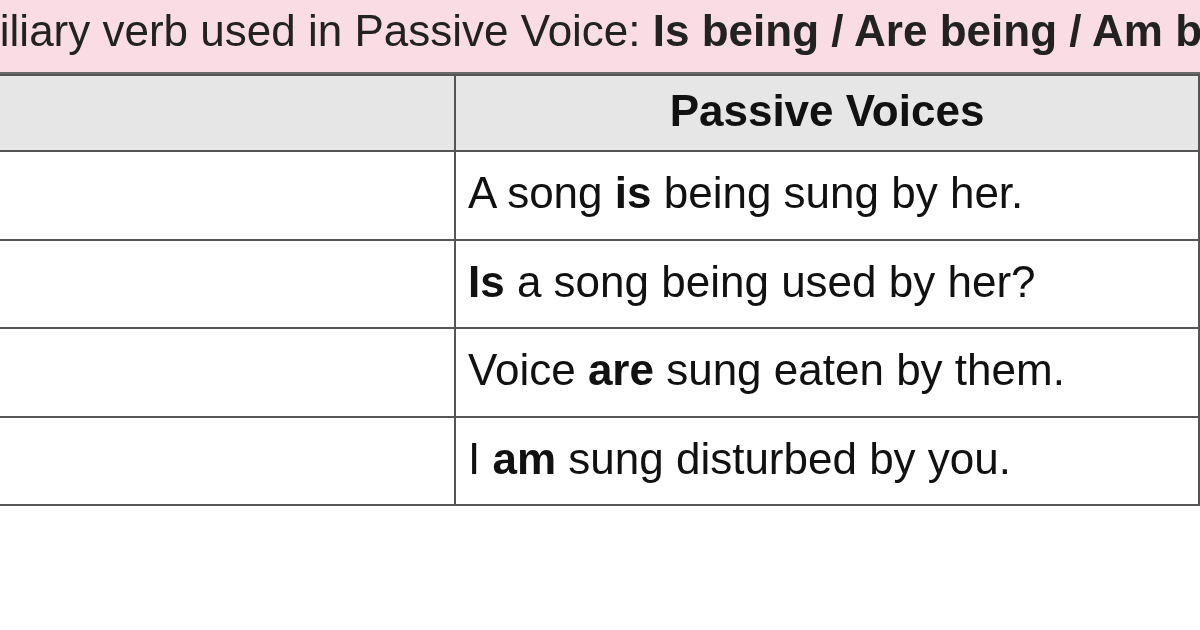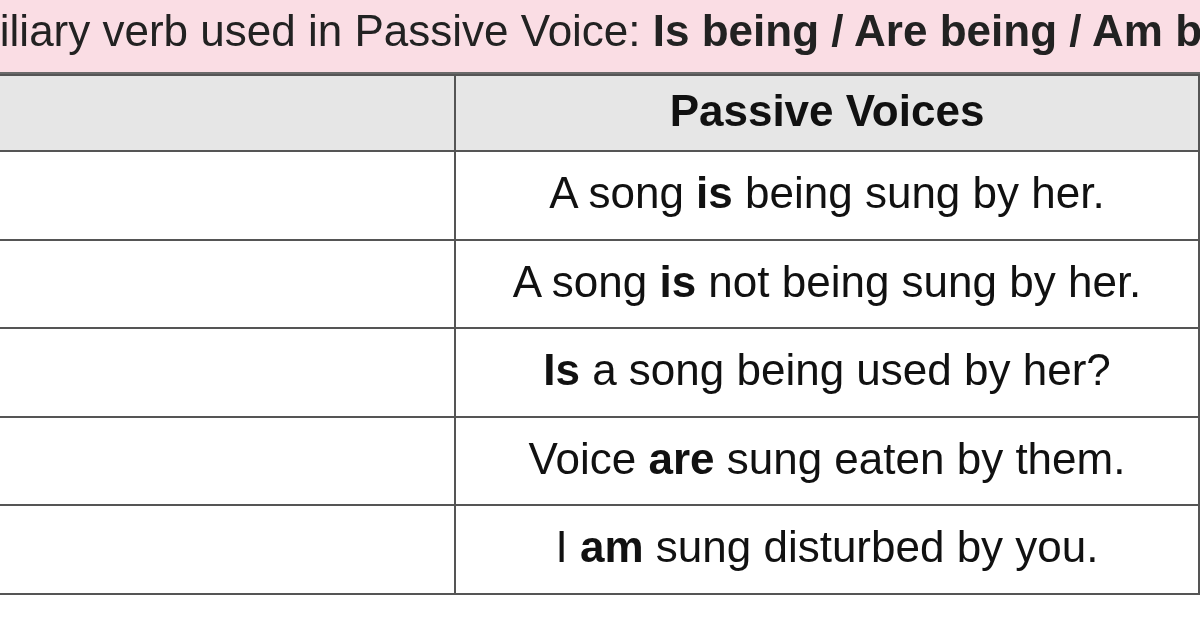--- a/index.html
+++ b/index.html
@@ -44,21 +44,20 @@
     width: 430px;
     border-left: none;
   }
   table.voice td {
     font-size: 44px;
     color: #111;
     border: 2px solid #555;
     padding: 16px 12px 20px 12px;
     line-height: 1.15;
     white-space: nowrap;
-    text-align: center;
   }
   table.voice td.left {
     border-left: none;
   }
   .b {
     font-weight: 700;
   }
 </style>
 </head>
 <body>
@@ -77,26 +76,20 @@
   <tbody>
     <tr>
       <td class="left"></td>
       <td>
         <span>A song </span><span class="b">is</span><span> being sung by her.</span>
       </td>
     </tr>
     <tr>
       <td class="left"></td>
       <td>
-        <span>A song </span><span class="b">is</span><span> not being sung by her.</span>
-      </td>
-    </tr>
-    <tr>
-      <td class="left"></td>
-      <td>
         <span></span><span class="b">Is</span><span> a song being used by her?</span>
       </td>
     </tr>
     <tr>
       <td class="left"></td>
       <td>
         <span>Voice </span><span class="b">are</span><span> sung eaten by them.</span>
       </td>
     </tr>
     <tr>

